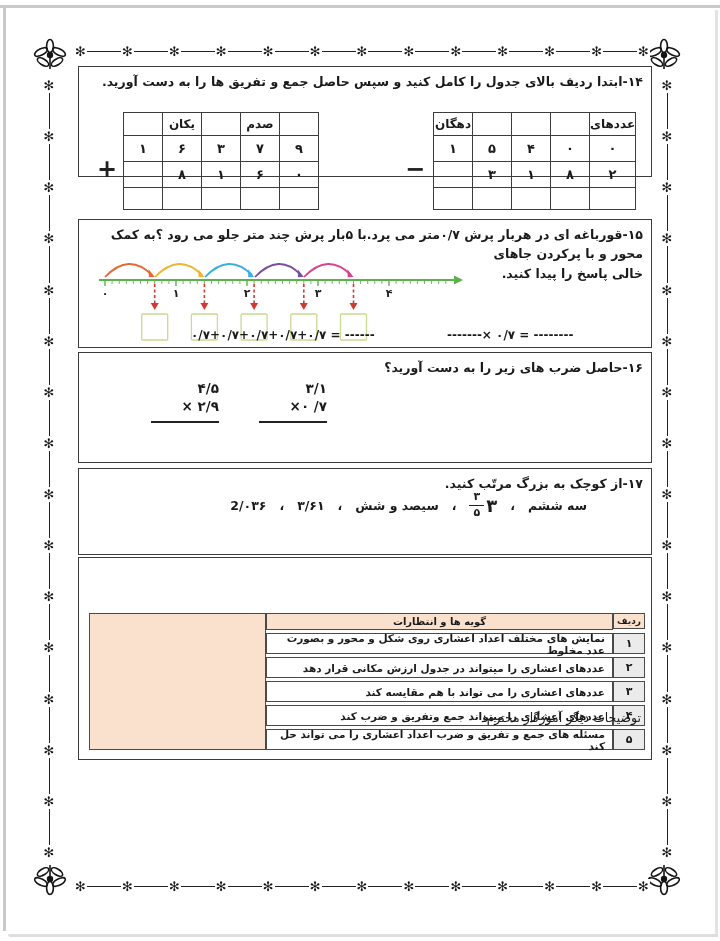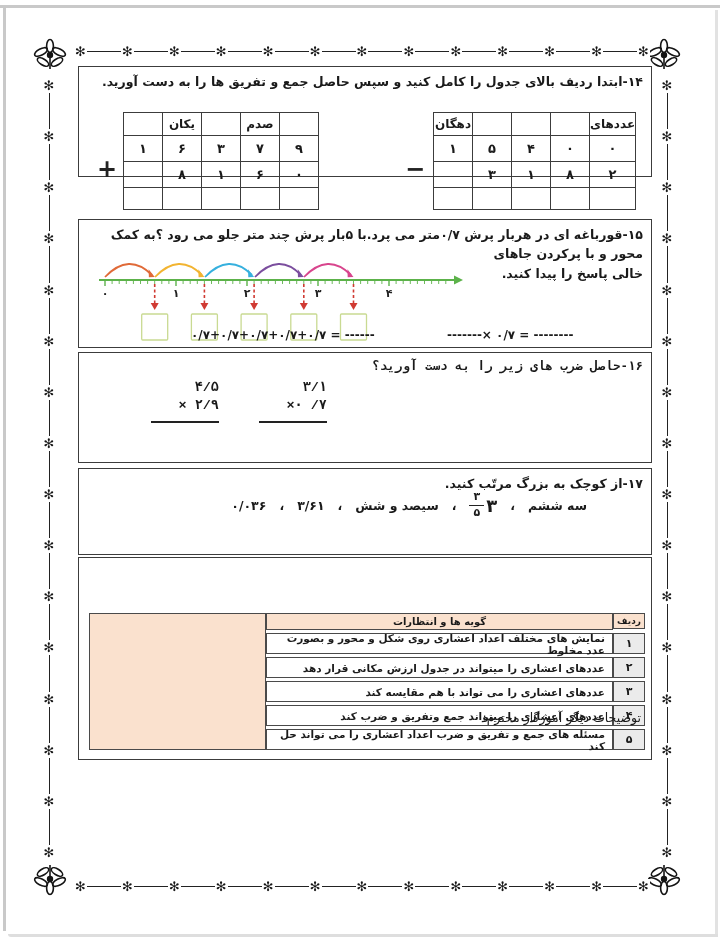--- a/index.html
+++ b/index.html
@@ -366,21 +366,21 @@
           <rect x="144.1" y="64" width="26" height="26" rx="1"></rect>
           <rect x="193.8" y="64" width="26" height="26" rx="1"></rect>
           <rect x="243.5" y="64" width="26" height="26" rx="1"></rect>
       </g>
     </svg>
 
     <div class="eq" style="left:112px; top:108px;">۰/۷+۰/۷+۰/۷+۰/۷+۰/۷ = ------</div>
     <div class="eq" style="left:368px; top:108px;">-------×  ۰/۷ = --------</div>
   </div>
 
-  <div class="box" style="top:352px; height:111px;font-family:Liberation Mono, monospace;">
+  <div class="box" style="top:352px; height:111px;">
     <div class="qtitle">۱۶-حاصل ضرب های زیر را به دست آورید؟</div>
     <div class="mult" style="left:72px; top:26px;">
       <div>۴/۵</div>
       <div>× ۲/۹</div>
       <div class="mline"></div>
     </div>
     <div class="mult" style="left:180px; top:26px;">
       <div>۳/۱</div>
       <div>×۰ /۷</div>
       <div class="mline"></div>
@@ -397,21 +397,21 @@
         <span class="frac">
           <span class="num">۳</span>
           <span class="den">۵</span>
         </span>
       </span>
       <span>،</span>
       <span>سیصد و شش</span>
       <span>،</span>
       <span>۳/۶۱</span>
       <span>،</span>
-      <span>۰/۰۳۶</span>
+      <span>2/۰۳۶</span>
     </div>
   </div>
 
   <div class="box" style="top:557px; height:203px;">
     <div class="rubric">
       <div class="rcell peach-panel" style="background: rgb(250, 225, 206);"></div>
       <div class="rcell r-head-items" style="background: rgb(250, 225, 206);">گویه ها و انتظارات</div>
       <div class="rcell r-head-num" style="background: rgb(250, 225, 206);">ردیف</div>
 
       <div class="rcell r-text" style="top:20px;">نمایش های مختلف اعداد اعشاری روی شکل و محور و بصورت عدد مخلوط</div>

